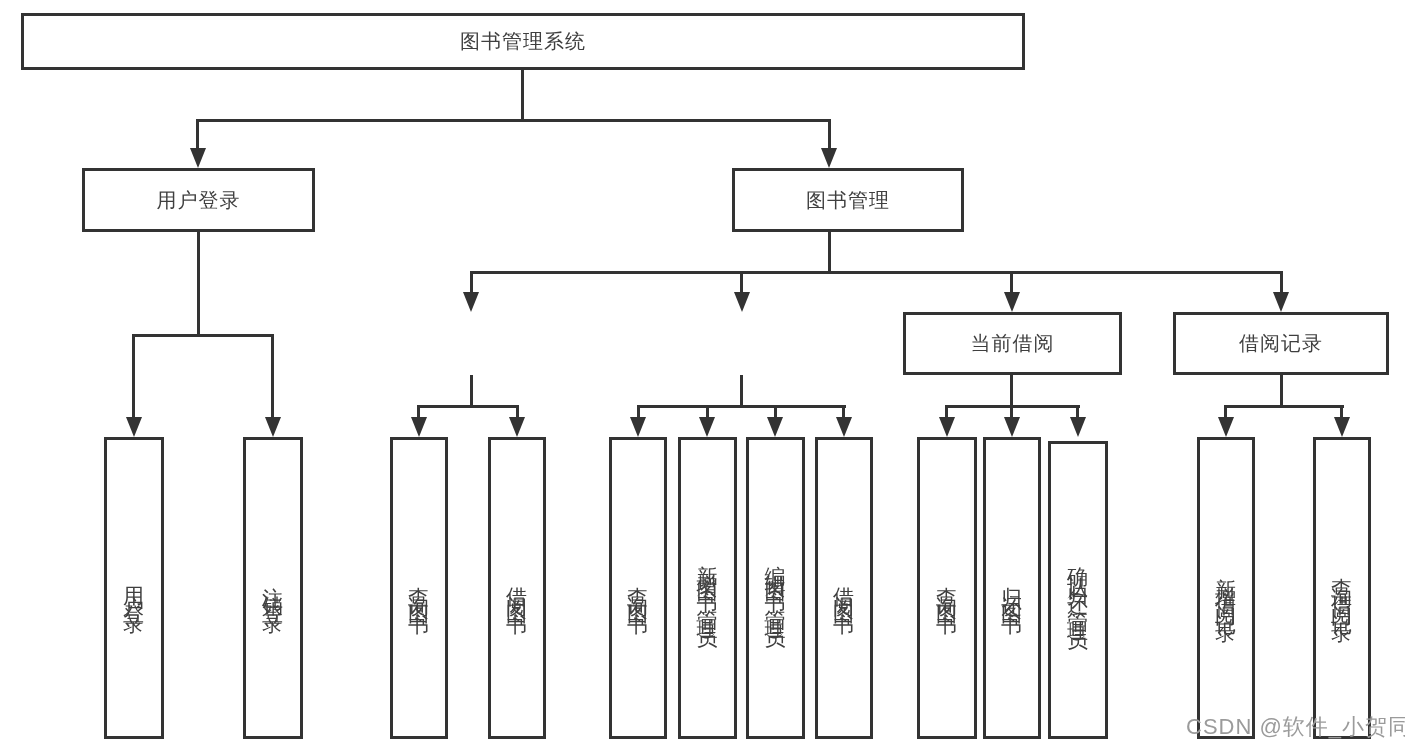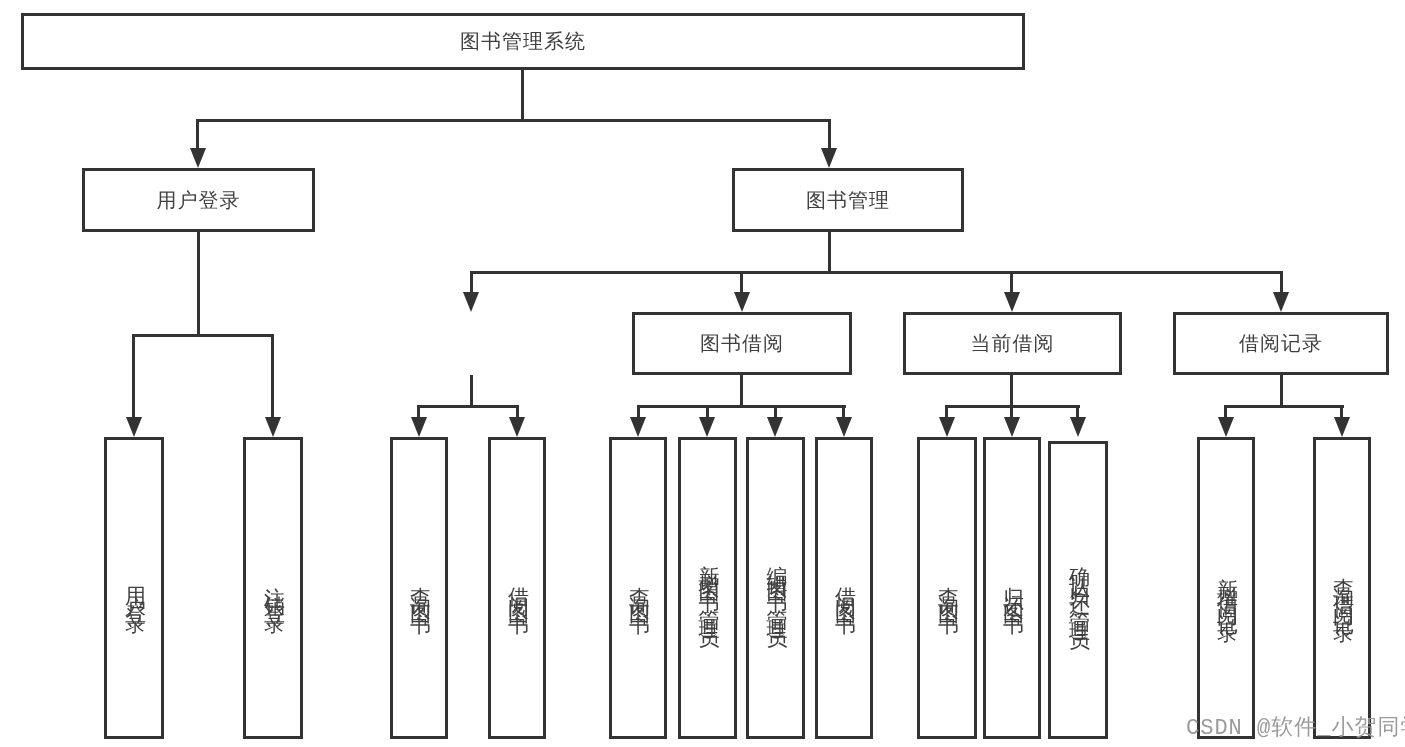--- a/index.html
+++ b/index.html
@@ -1,18 +1,18 @@
 <!DOCTYPE html>
 <html><head>
 <meta charset="utf-8">
 <style>
   html,body{margin:0;padding:0;background:#fff;}
   .canvas{
     position:relative;width:1405px;height:747px;background:#ffffff;overflow:hidden;
-    font-family:Liberation Mono, monospace;color:#3f3f3f;
+    font-family:Liberation Sans, sans-serif;color:#3f3f3f;
   }
   .box{
     position:absolute;background:#ffffff;border:3px solid #333333;box-sizing:border-box;
     display:flex;align-items:center;justify-content:center;
     font-size:20px;letter-spacing:1px;color:#3f3f3f;
   }
   .vbox{
     writing-mode:vertical-rl;text-orientation:mixed;
     font-size:21px;letter-spacing:9px;line-height:1;
   }
@@ -56,21 +56,20 @@
   <div class="hl" style="left:470px;top:271px;width:813px"></div>
   <div class="vl" style="left:470px;top:271px;height:23px"></div>
   <div class="arrow" style="left:463px;top:292px"></div>
   <div class="vl" style="left:740px;top:271px;height:23px"></div>
   <div class="arrow" style="left:734px;top:292px"></div>
   <div class="vl" style="left:1010px;top:271px;height:23px"></div>
   <div class="arrow" style="left:1004px;top:292px"></div>
   <div class="vl" style="left:1280px;top:271px;height:23px"></div>
   <div class="arrow" style="left:1273px;top:292px"></div>
 
-  <div class="box" style="left:632px;top:312px;width:220px;height:63px">图书借阅</div>
   <div class="box" style="left:903px;top:312px;width:219px;height:63px">当前借阅</div>
   <div class="box" style="left:1173px;top:312px;width:216px;height:63px">借阅记录</div>
 
   <div class="vl" style="left:470px;top:375px;height:33px"></div>
   <div class="hl" style="left:417px;top:405px;width:102px"></div>
   <div class="vl" style="left:417px;top:405px;height:14px"></div>
   <div class="arrow" style="left:411px;top:417px"></div>
   <div class="vl" style="left:516px;top:405px;height:14px"></div>
   <div class="arrow" style="left:509px;top:417px"></div>
 

